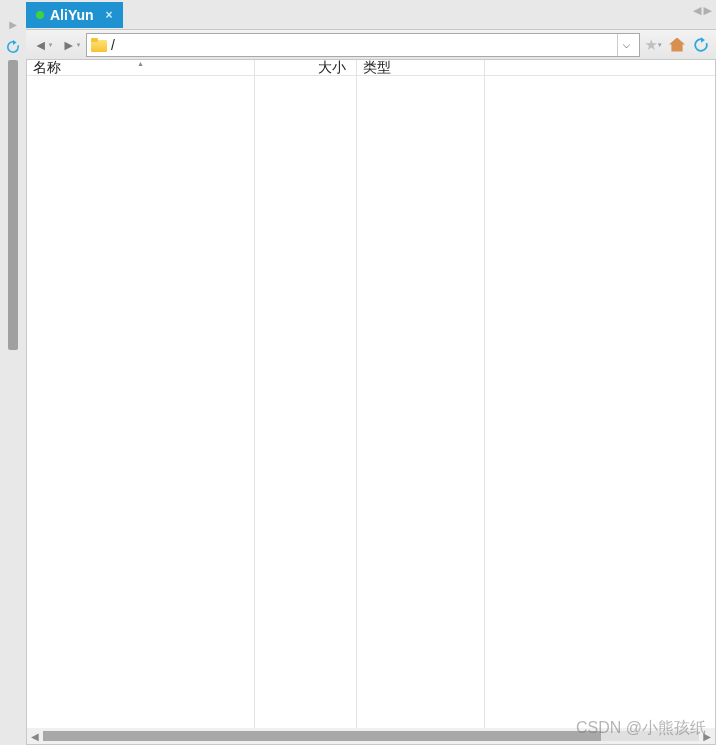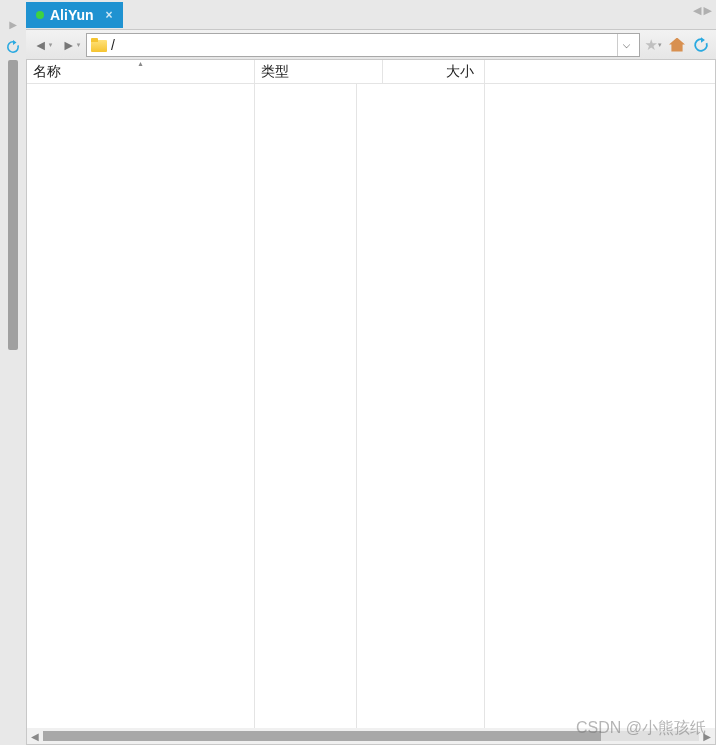--- a/index.html
+++ b/index.html
@@ -174,21 +174,21 @@
       flex: 1;
       background: #fff;
       border: 1px solid #c8c8c8;
       border-top: none;
       margin: 0;
       display: flex;
       flex-direction: column;
       overflow: hidden;
     }
     .headers {
-      height: 24px;
+      height: 16px;
       display: flex;
       border-bottom: 1px solid #e4e4e4;
       font-size: 14px;
       color: #222;
     }
     .hcol {
       border-right: 1px solid #e4e4e4;
       padding: 3px 6px;
       display: flex;
       align-items: center;
@@ -304,25 +304,25 @@
         </svg>
     </div>
   </div>
 
   <div class="file-panel">
     <div class="headers">
       <div class="hcol name">
         <span>名称</span>
         <span class="sort-ind">▴</span>
       </div>
+      <div class="hcol size">
+        <span>大小</span>
+      </div>
       <div class="hcol type">
         <span>类型</span>
-      </div>
-      <div class="hcol size">
-        <span>大小</span>
       </div>
     </div>
     <div class="body-area">
       <div class="col-line c1"></div>
       <div class="col-line c2"></div>
       <div class="col-line c3"></div>
       <div class="c4"></div>
     </div>
     <div class="hscroll">
       <span class="hscroll-arrow">◀</span>

